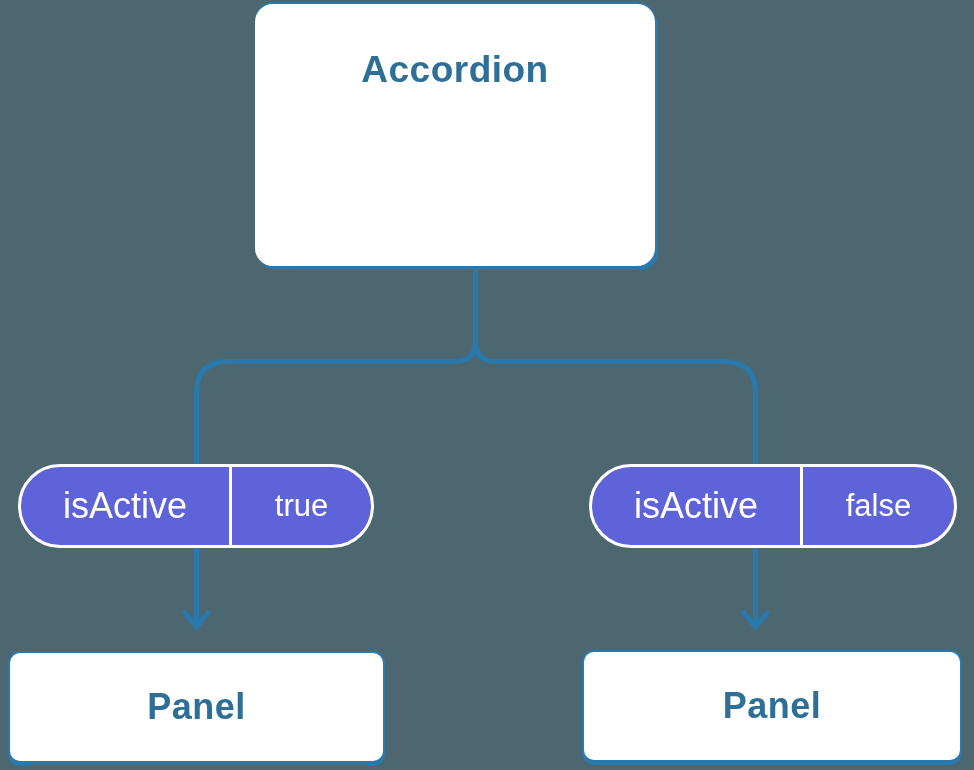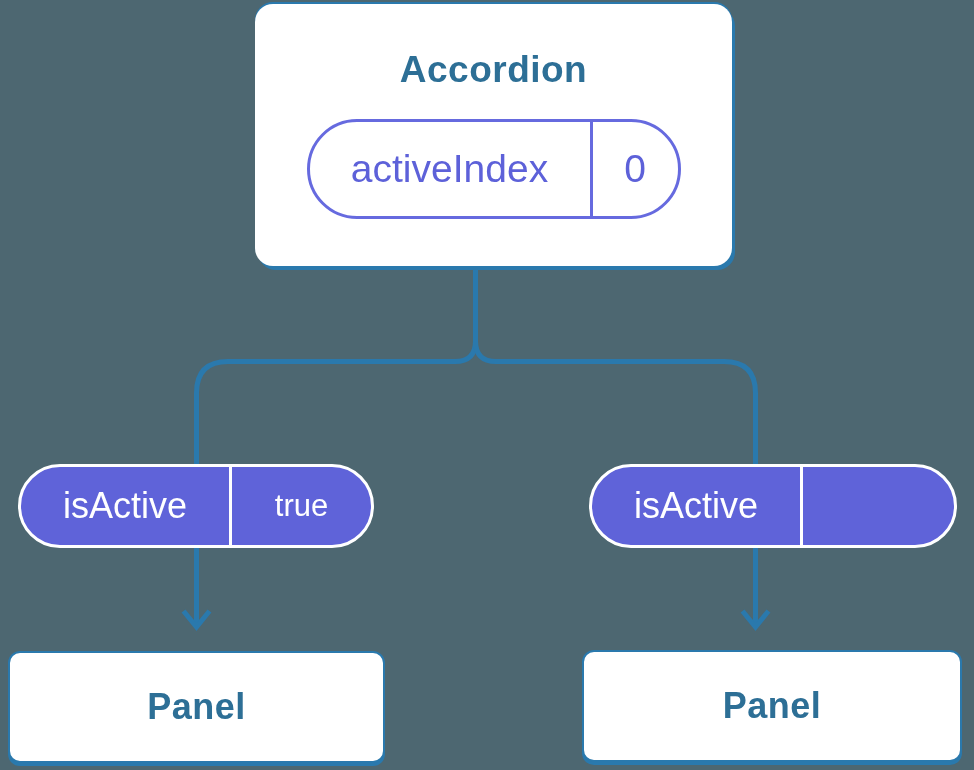--- a/index.html
+++ b/index.html
@@ -37,21 +37,21 @@
   }
   .connectors path.arrowhead {
     stroke-linejoin: miter;
     stroke-linecap: butt;
   }
 
   
   .root-card {
     position: absolute;
     left: 255px; top: 4px;
-    width: 477px; height: 262px;
+    width: 400px; height: 262px;
     background: var(--card-bg);
     border-radius: 18px;
     box-shadow: 3px 4px 0 var(--connector), 0 -2px 0 var(--connector);
     z-index: 2;
     display: flex;
     flex-direction: column;
     align-items: center;
   }
   .root-title {
     margin-top: 46px;
@@ -147,36 +147,32 @@
 
   <svg class="connectors" viewBox="0 0 974 770" xmlns="http://www.w3.org/2000/svg">
     <path d="M475.5 262 V341 Q475.5 361.5 455 361.5 H228 Q196.5 361.5 196.5 393 V624"></path>
     <path d="M475.5 262 V341 Q475.5 361.5 496 361.5 H724 Q755.5 361.5 755.5 393 V624"></path>
     <path class="arrowhead" d="M183.5 611 L196.5 627 L209.5 611"></path>
     <path class="arrowhead" d="M742.5 611 L755.5 627 L768.5 611"></path>
   </svg>
 
   <div class="root-card">
     <div class="root-title">Accordion</div>
-    <div class="state-pill">
-      <span class="pill-label">activeIndex</span>
-      <span class="pill-divider"></span>
-      <span class="pill-value">0</span>
-    </div>
   </div>
 
   <div class="prop-pill left">
     <span class="pill-label">isActive</span>
     <span class="pill-divider"></span>
     <span class="pill-value">true</span>
   </div>
 
   <div class="prop-pill right">
     <span class="pill-label">isActive</span>
     <span class="pill-divider"></span>
+    <span class="pill-value">false</span>
   </div>
 
   <div class="panel-card left">
     <span class="panel-title">Panel</span>
   </div>
 
   <div class="panel-card right">
     <span class="panel-title">Panel</span>
   </div>
 

